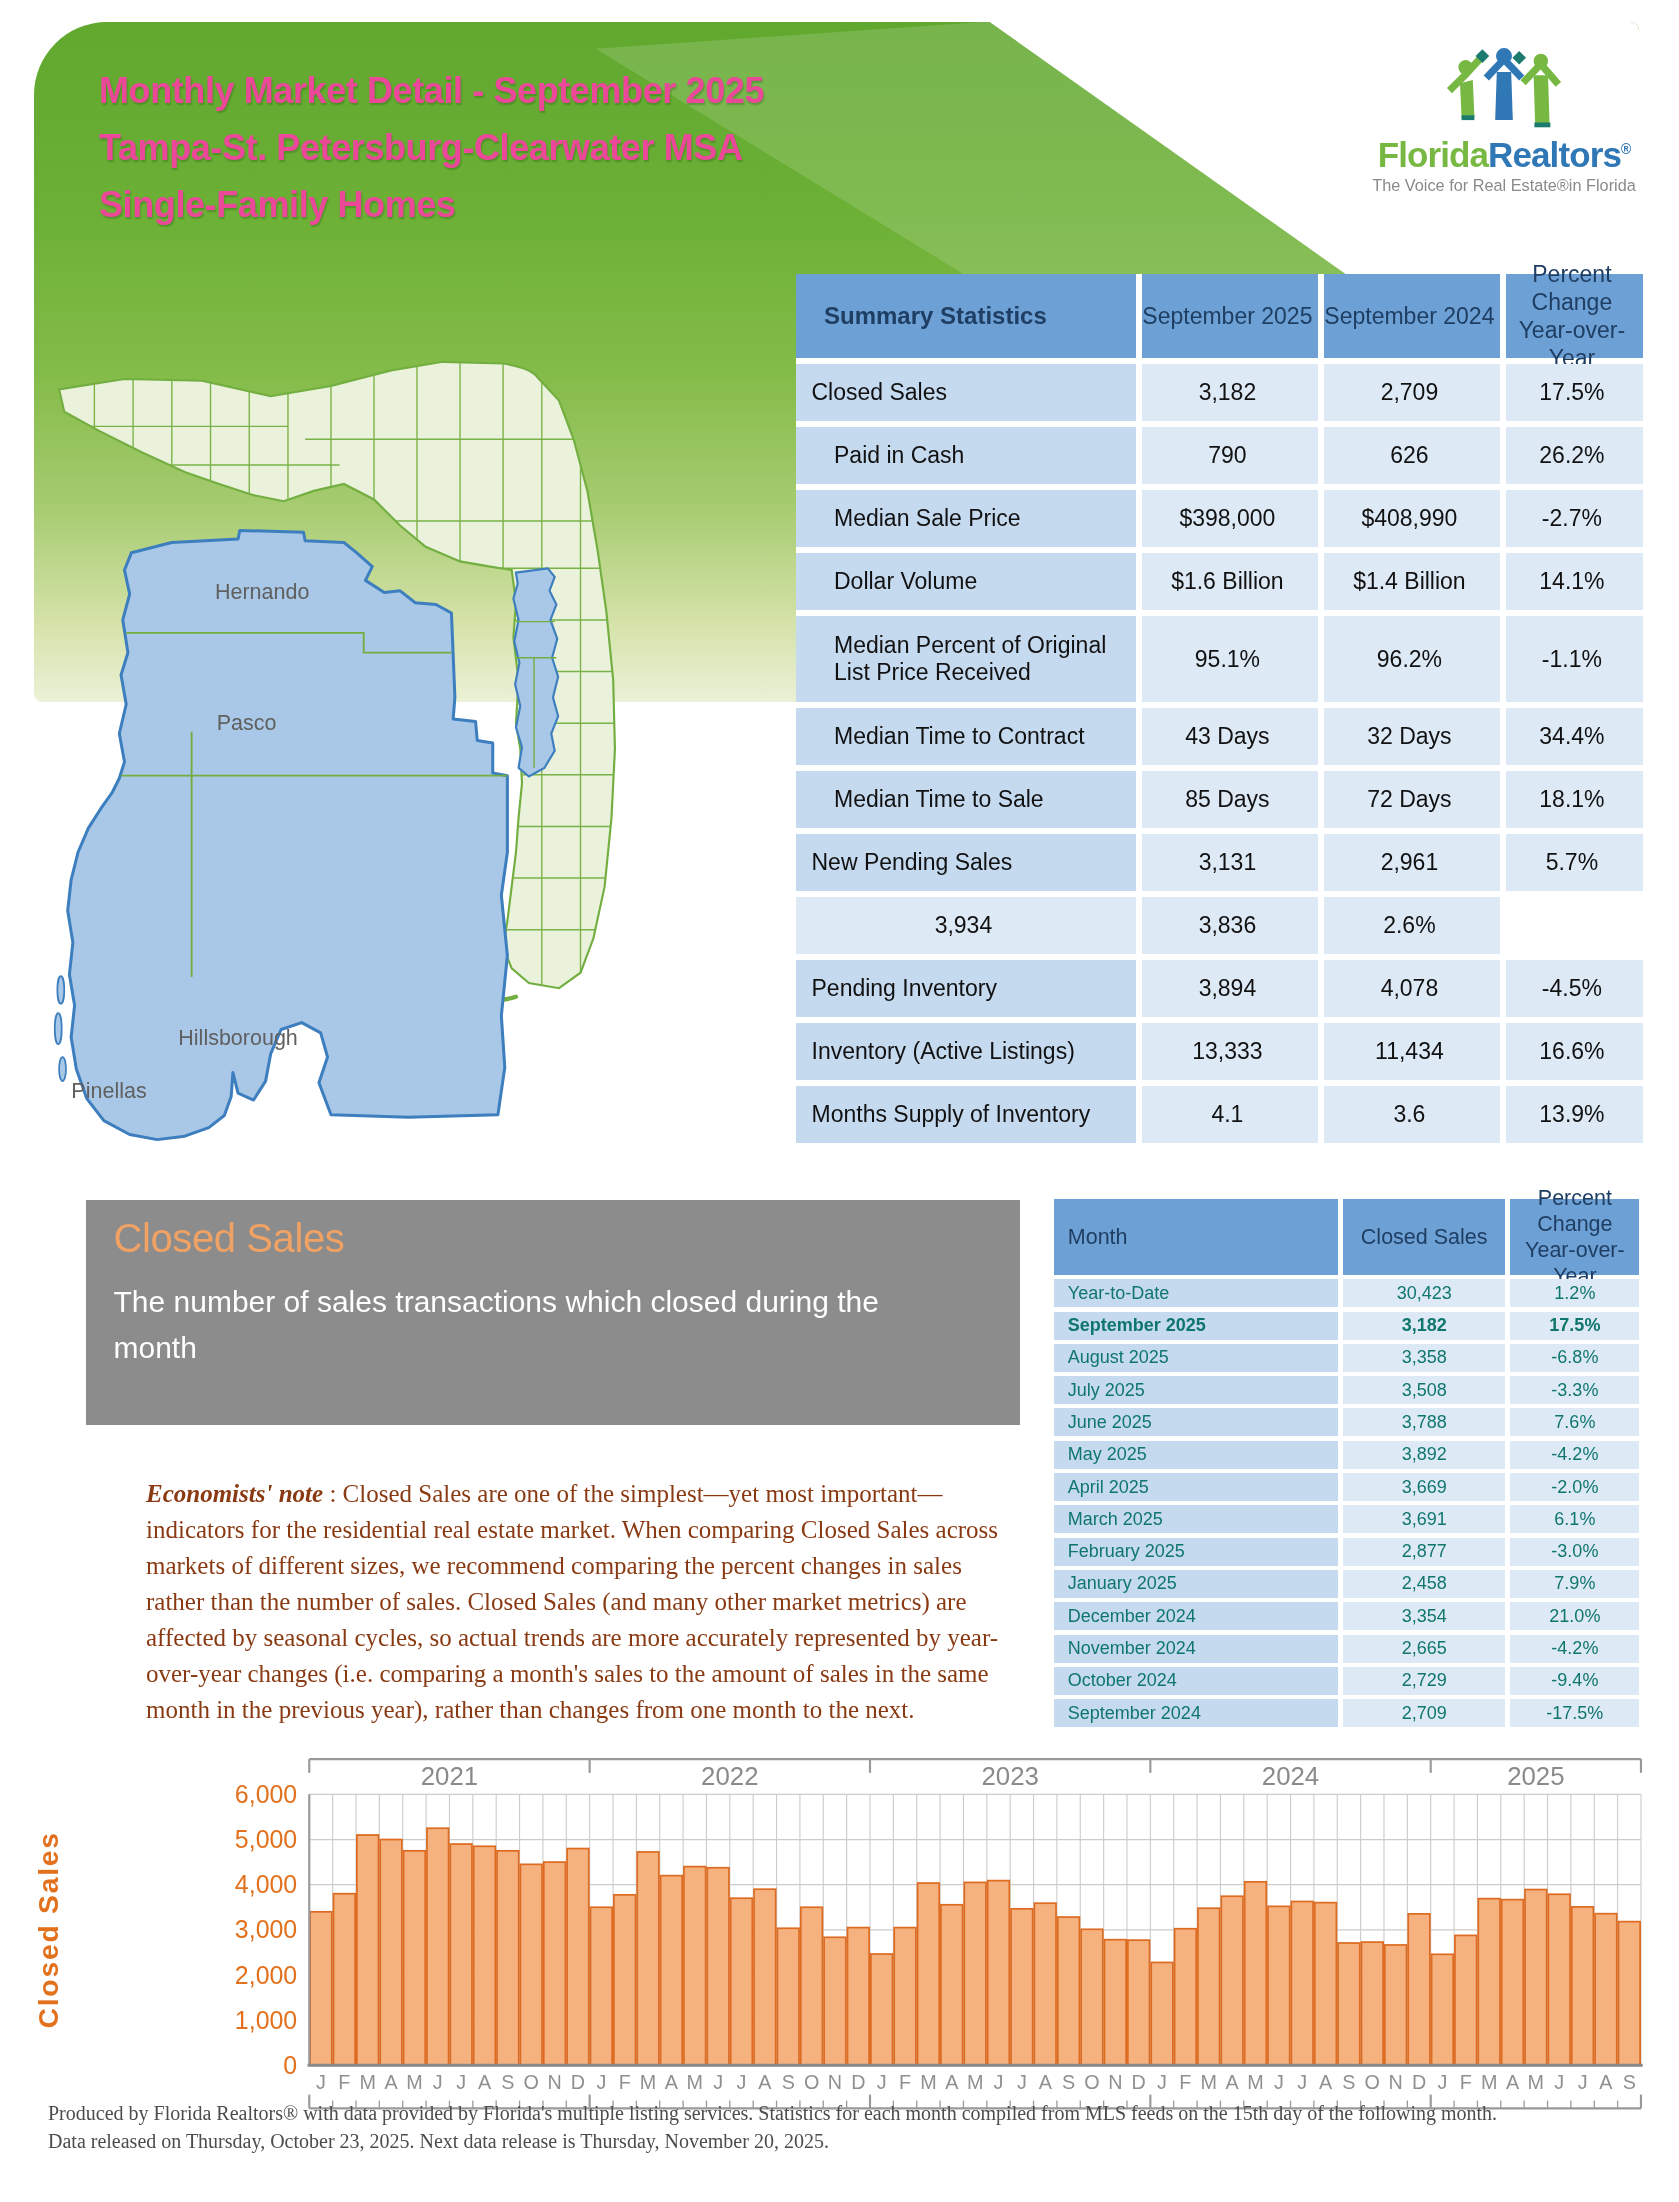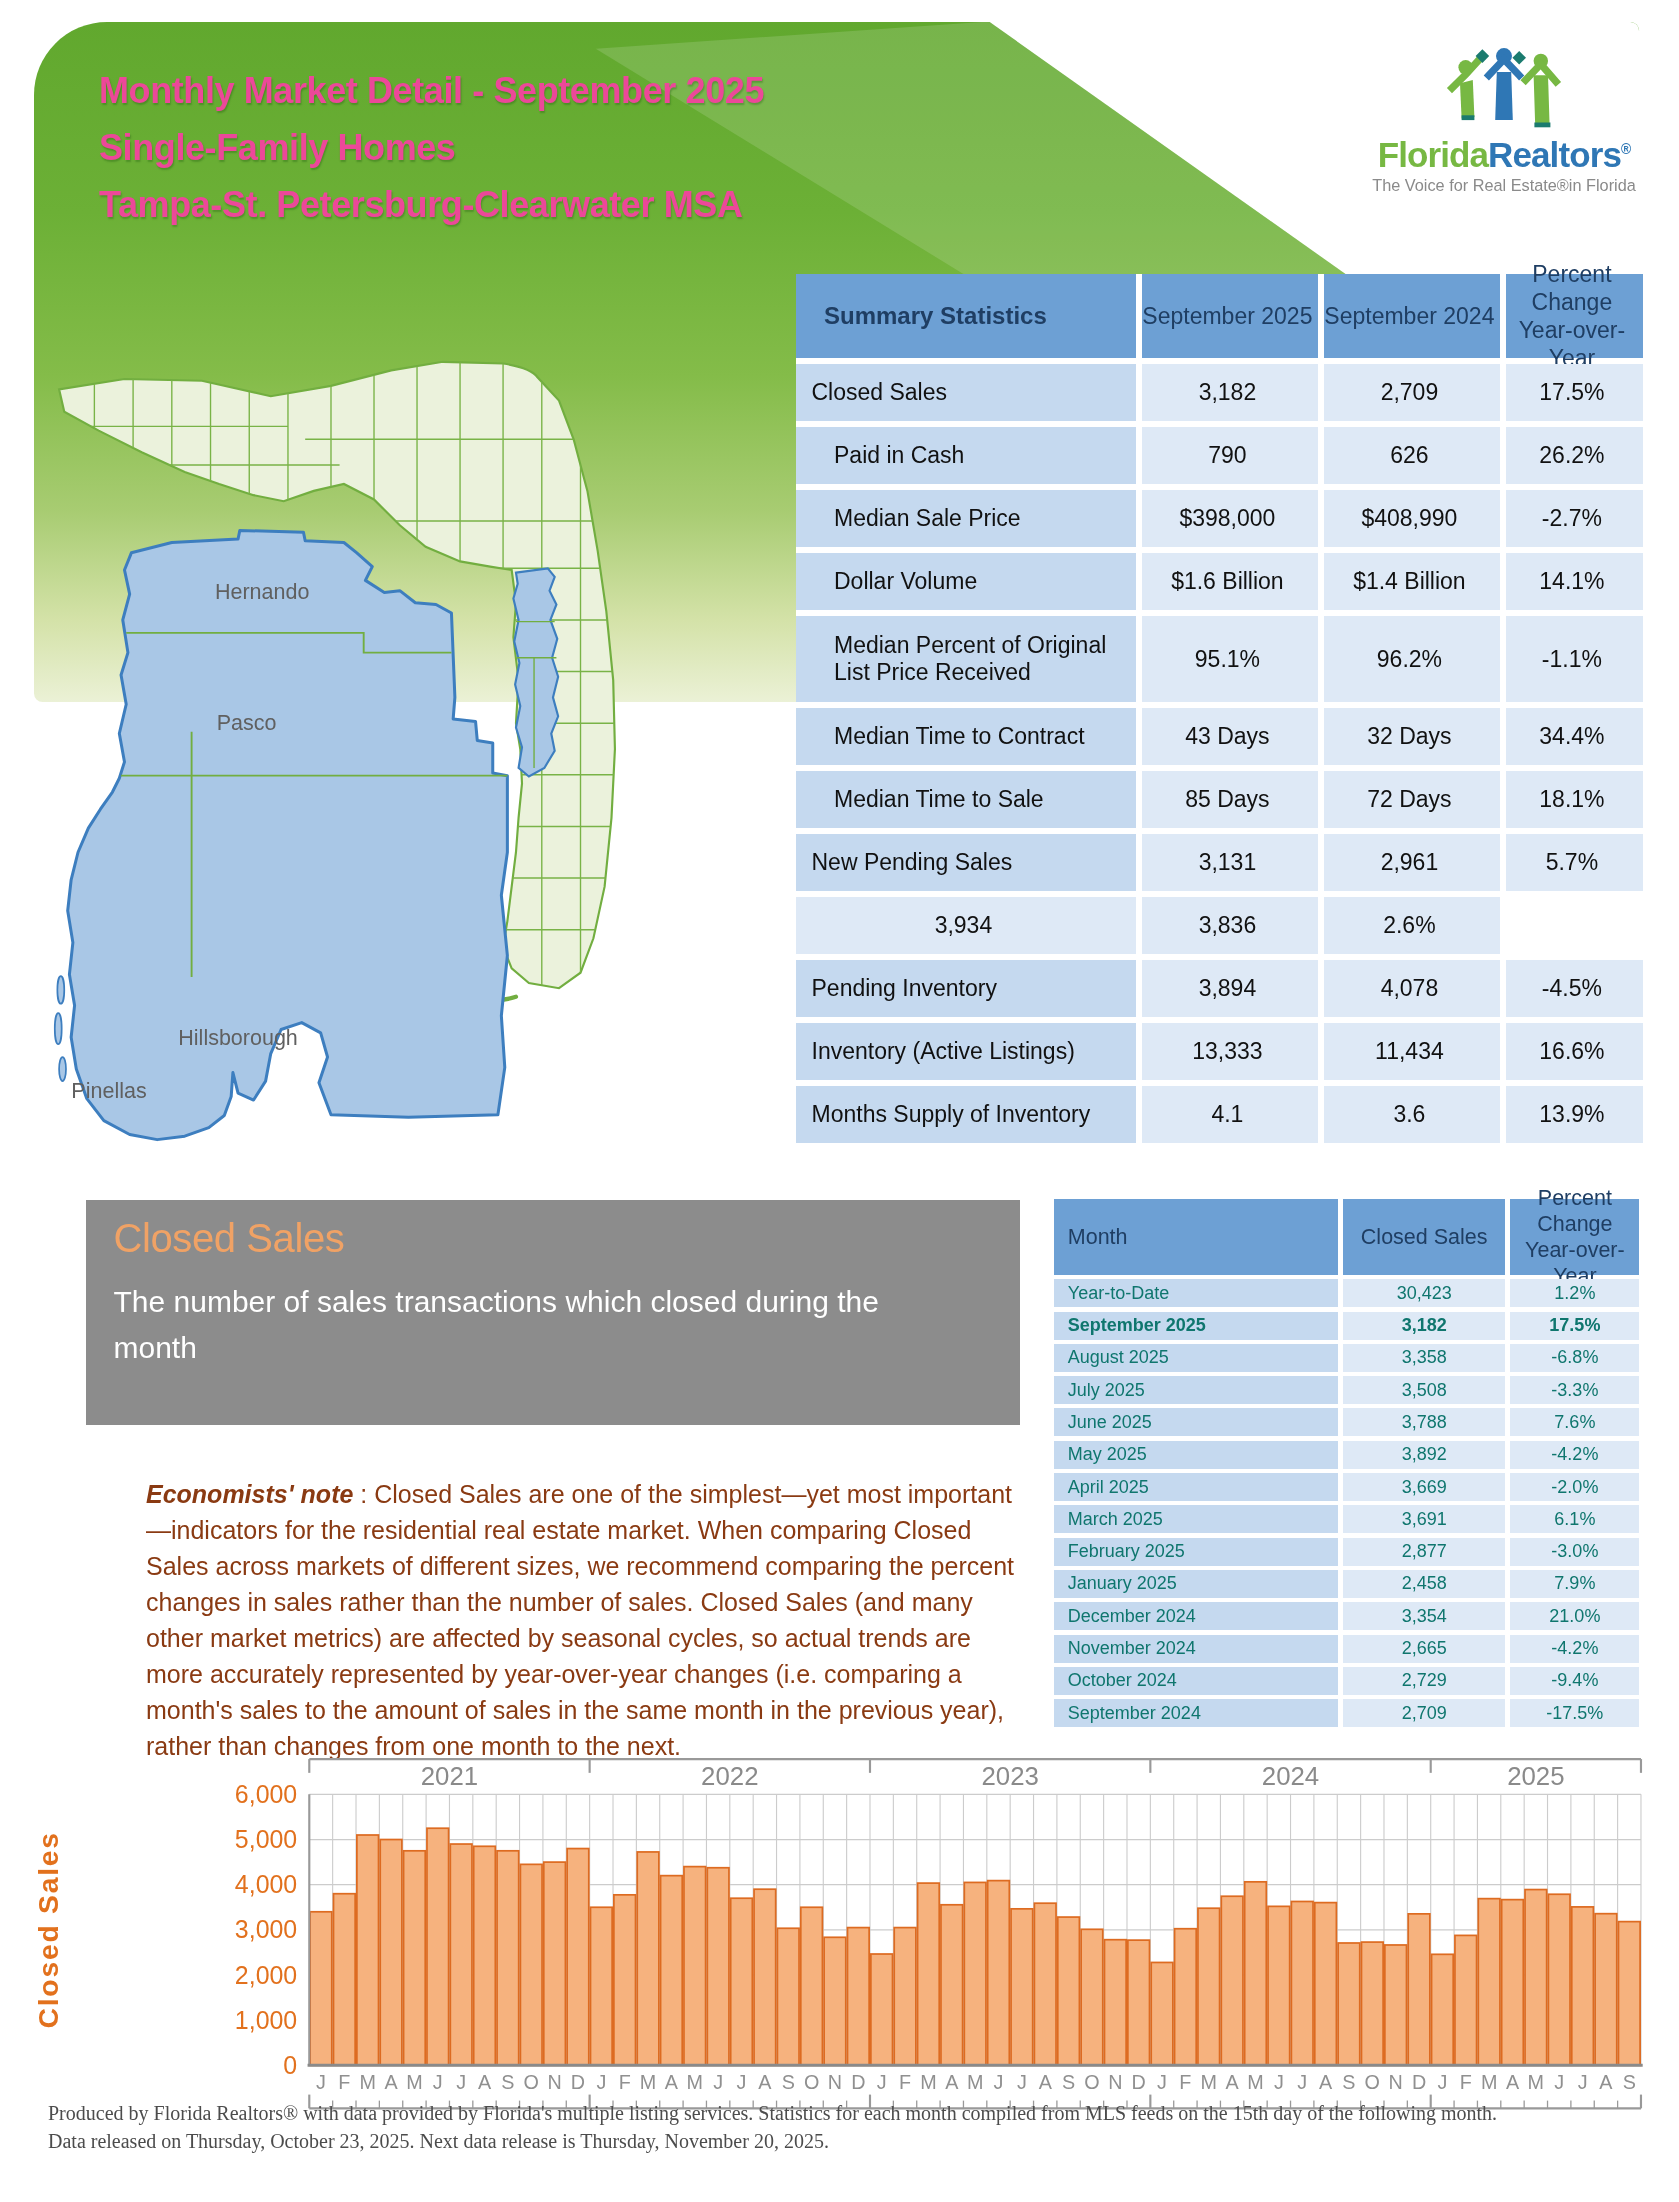--- a/index.html
+++ b/index.html
@@ -35,21 +35,21 @@
   .srow.tall .scell{height:86px;}
   .srow.head .scell{background:#6DA0D4;color:#1F3E63;height:84px;font-size:23px;line-height:28px;}
   .srow.head .scell.lbl{font-weight:700;font-size:24px;padding-left:28px;}
   .scell .wrap{width:100%;padding-right:5.2px;}
   .scell.lbl .wrap{padding-right:10.3px;}
   
   #section-panel{position:absolute;left:86px;top:1200px;width:934px;height:225px;background:#8C8C8C;}
   #section-title{position:absolute;left:27.5px;top:15.5px;font-size:40px;color:#F0A265;letter-spacing:-0.4px;}
   #section-subtitle{position:absolute;left:27.5px;top:79px;width:766px;font-size:30px;line-height:46px;color:#ffffff;}
   #econ-note{position:absolute;left:146px;top:1451px;width:878px;
-    font-family:Liberation Sans, sans-serif;font-size:25px;line-height:36px;color:#8A3A12;}
+    font-family:Liberation Serif, serif;font-size:25px;line-height:36px;color:#8A3A12;}
   #econ-note .lab{font-weight:700;font-style:italic;}
   
   #monthly-table{position:absolute;left:1054px;top:1199px;width:585px;}
   .mrow{display:grid;grid-template-columns:284px 162px 129px;column-gap:5.2px;margin-bottom:4.3px;}
   .mcell{background:#DEE9F6;display:flex;align-items:center;justify-content:center;
          font-size:18px;color:#0f766e;height:28px;text-align:center;}
   .mcell.lbl{background:#C5D9EF;justify-content:flex-start;padding-left:13.8px;}
   .mrow.head .mcell{background:#6DA0D4;color:#1F3E63;height:76px;font-size:21.5px;line-height:26px;}
   .mrow.bold .mcell{font-weight:700;}
   
@@ -63,22 +63,22 @@
 
 <div id="page">
 
   <div id="green-hero">
     <div id="hero-sheen"></div>
     <div id="hero-whitecorner"></div>
   </div>
 
   <div id="report-title">
     <div>Monthly Market Detail - September 2025</div>
+    <div>Tampa-St. Petersburg-Clearwater MSA</div>
     <div>Single-Family Homes</div>
-    <div>Tampa-St. Petersburg-Clearwater MSA</div>
   </div>
 
   <div id="logo">
     <svg viewBox="0 0 150 118" width="120" height="95">
       <g stroke-linecap="square">
 
         <circle cx="27" cy="40" r="9" fill="#77B843"></circle>
         <path d="M10,66 L28,48 L47,27" stroke="#77B843" stroke-width="9" fill="none"></path>
         <path d="M20,60 L36,56 L38,102 L22,104 Z" fill="#77B843"></path>
         <rect x="22" y="100" width="16" height="6" fill="#1B7B6F"></rect>

